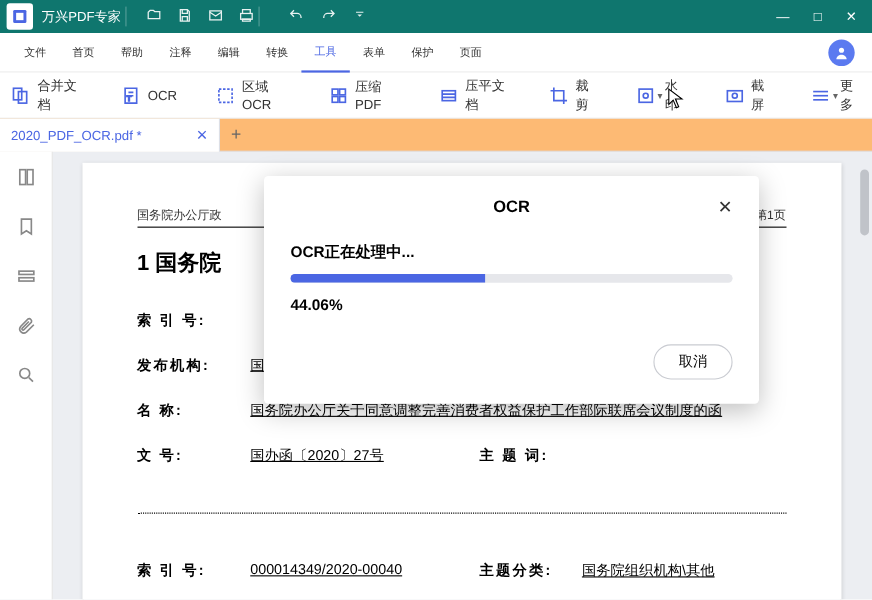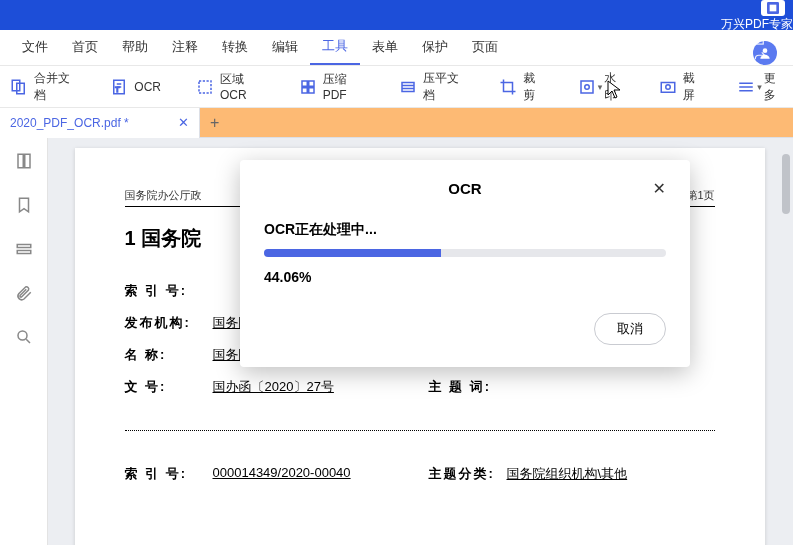--- a/index.html
+++ b/index.html
@@ -1,28 +1,28 @@
 <!DOCTYPE html>
 <html><head>
 <meta charset="utf-8">
 <style>
   * { box-sizing: border-box; margin: 0; padding: 0; font-family: "Microsoft YaHei", sans-serif; }
   body { width: 793px; height: 545px; overflow: hidden; background: #f5f5f5; position: relative; }
   
-  .titlebar { height: 30px; background: #1d4ed8; display: flex; align-items: flex-end; color: #fff; font-size: 12px; flex-direction: column; }
+  .titlebar { height: 30px; background: #0f766e; display: flex; align-items: center; color: #fff; font-size: 12px; }
   .app-logo { width: 24px; height: 24px; background: #fff; border-radius: 3px; margin: 0 8px 0 6px; display:flex;align-items:center;justify-content:center;}
   .app-logo svg { width:16px;height:16px; }
   .titlebar .divider { width: 1px; height: 18px; background: rgba(255,255,255,.3); margin: 0 4px; }
   .title-icons { display:flex; gap:14px; margin-left:14px; align-items:center; }
   .title-icons span, .qat span { cursor:pointer; opacity:.9; }
   .qat { display:flex; gap:16px; margin-left:22px; align-items:center;}
   .spacer { flex:1; }
   .win-ctrl { display:flex; gap:22px; margin-right:14px; align-items:center;}
   
-  .menubar { height: 36px; background:#fff; display:flex; align-items:flex-end; padding:0 10px; font-size:13px; color:#333; border-bottom:1px solid #e8e8e8;}
+  .menubar { height: 36px; background:#fff; display:flex; align-items:center; padding:0 10px; font-size:10px; color:#333; border-bottom:1px solid #e8e8e8;}
   .menubar .mitem { padding:0 12px; height:36px; display:flex; align-items:center; cursor:pointer; }
   .menubar .mitem.active { color:#4b66e3; border-bottom:2px solid #4b66e3; }
   .avatar { width:24px;height:24px;border-radius:50%;background:#5b7af0;display:flex;align-items:center;justify-content:center;margin-left:auto;margin-right:6px;}
   
   .toolbar { height: 42px; background:#fff; display:flex; align-items:center; padding:0 10px; gap:35px; font-size:12px; color:#333; border-bottom:1px solid #e8e8e8;}
   .tbitem { display:flex; align-items:center; gap:6px; cursor:pointer; }
   .tbicon { color:#4b66e3; font-size:16px; display:flex; align-items:center; }
   .tbsplit { display:flex;align-items:center;gap:2px;}
   .tbcaret { font-size:9px;color:#666; }
   
@@ -31,21 +31,21 @@
   .tab .close { color:#4b66e3; cursor:pointer; font-size:13px;}
   .addtab { padding:0 10px; color:#666; cursor:pointer; font-size:16px;}
   
   .workspace { display:flex; height:calc(545px - 30px - 36px - 42px - 30px); background:#eceef2; }
   .leftbar { width:48px; background:#fff; border-right:1px solid #e3e3e3; display:flex; flex-direction:column; align-items:center; padding-top:14px; gap:22px; color:#888;}
   .leftbar span { cursor:pointer; }
   .docarea { flex:1; position:relative; overflow:hidden; padding:10px 16px 0 14px; }
   .page { background:#fff; margin:0 auto; width:690px; height:700px; box-shadow:0 1px 4px rgba(0,0,0,.15); padding:40px 50px; font-size:13px; color:#000; position:relative;}
   .page-head { display:flex; justify-content:space-between; font-size:11px; color:#333; border-bottom:1px solid #000; padding-bottom:3px; margin-bottom:18px;}
   .page h1 { font-size:20px; font-weight:bold; margin-bottom:30px; }
-  .fields { display:grid; grid-template-columns: 80px 1fr 70px 1fr; row-gap:14px; column-gap:8px; font-size:13px;}
+  .fields { display:grid; grid-template-columns: 80px 1fr 70px 1fr; row-gap:14px; column-gap:8px; font-size:13px;gap:23px;}
   .flabel { font-weight:bold; letter-spacing:2px; }
   .fval { }
   .full { grid-column: 2 / 5; }
   .dotline { grid-column:1/5; border-top:1px dotted #000; margin:20px 0; }
   .underline { text-decoration:underline; }
   .vscroll { position:absolute; right:2px; top:10px; bottom:10px; width:10px; }
   .vscroll .track { position:absolute; inset:0; background:transparent; }
   .vscroll .thumb { position:absolute; left:1px; width:8px; top:6px; height:60px; background:#c0c3c9; border-radius:4px; }
   
   .modal { position:absolute; left:240px; top:160px; width:450px; background:#fff; border-radius:4px; box-shadow:0 6px 24px rgba(0,0,0,.25); padding:20px 24px 22px; z-index:10;}
@@ -107,22 +107,22 @@
     <span>□</span>
     <span>✕</span>
   </div>
 </div>
 
 <div class="menubar">
   <div class="mitem">文件</div>
   <div class="mitem">首页</div>
   <div class="mitem">帮助</div>
   <div class="mitem">注释</div>
+  <div class="mitem">编辑</div>
   <div class="mitem">转换</div>
-  <div class="mitem">编辑</div>
   <div class="mitem active">工具</div>
   <div class="mitem">表单</div>
   <div class="mitem">保护</div>
   <div class="mitem">页面</div>
   <div class="avatar">
     <svg width="14" height="14" viewBox="0 0 24 24" fill="#fff">
         <circle cx="12" cy="8" r="4"></circle>
         <path d="M4 22c0-4 4-7 8-7s8 3 8 7z"></path>
       </svg>
   </div>

